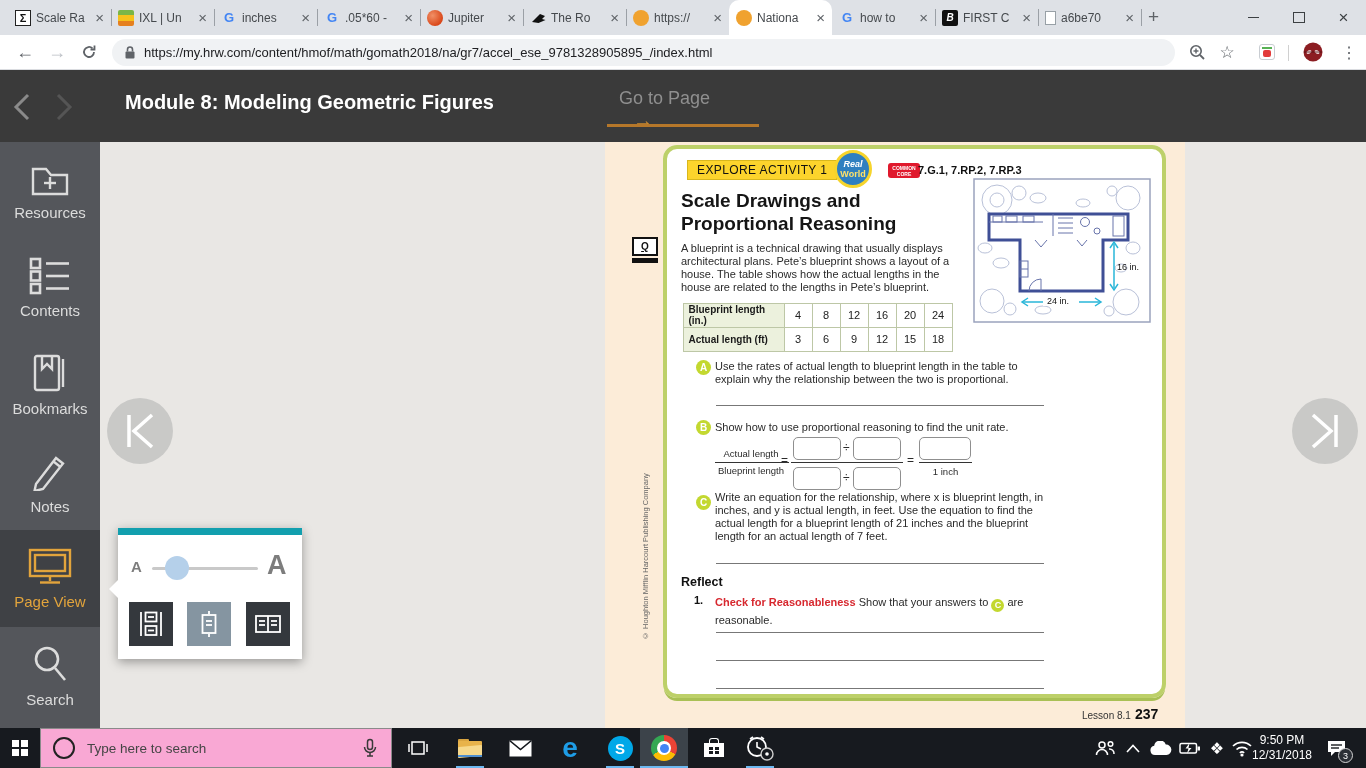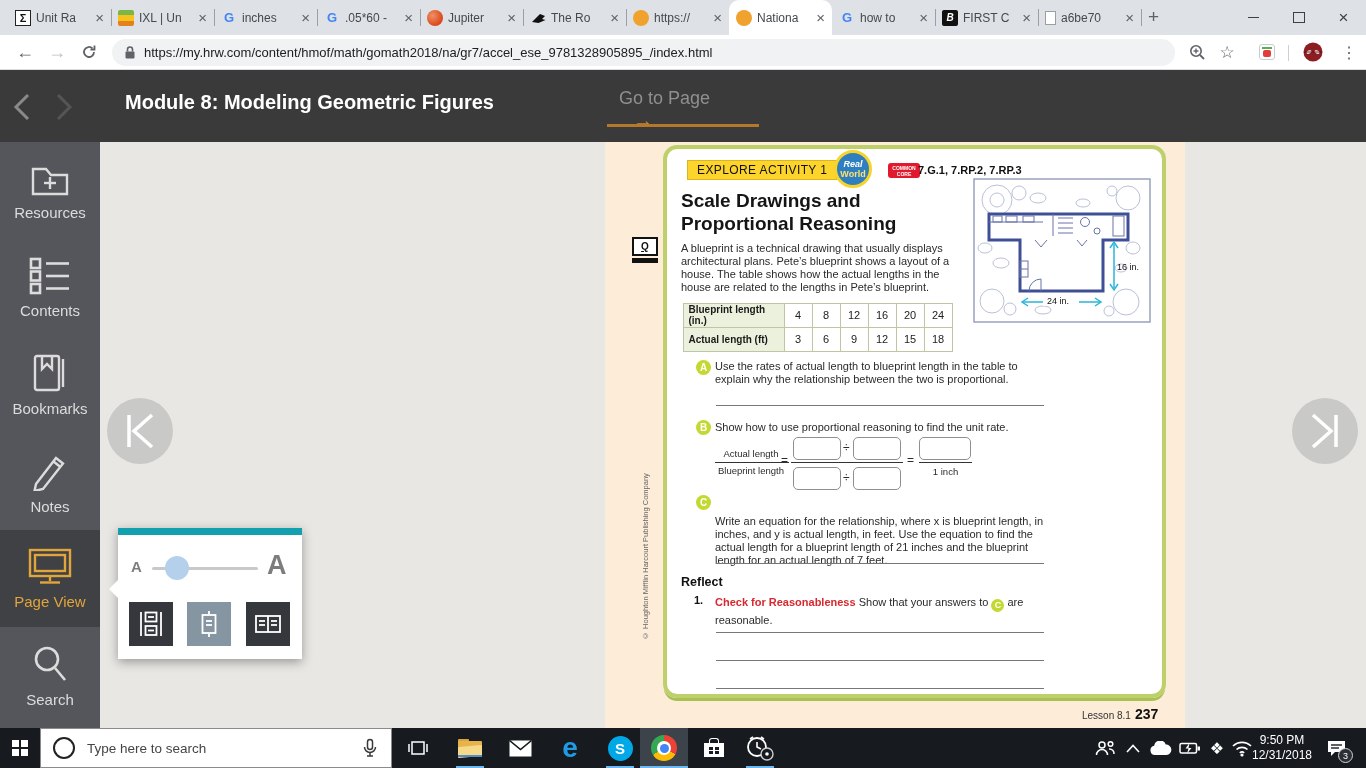--- a/index.html
+++ b/index.html
@@ -97,21 +97,21 @@
   #qicon{position:absolute;left:27px;top:95px;width:26px;cursor:pointer}
   #qbox{width:26px;height:19px;border:2px solid #111;background:#fff;box-sizing:border-box;display:flex;align-items:center;justify-content:center;font-size:10px;font-weight:bold;text-decoration:underline;color:#111}
   #qbar{width:26px;height:5px;background:#111;margin-top:2px}
   #copyr{position:absolute;left:36px;top:318px;height:180px;writing-mode:vertical-rl;transform:rotate(180deg);
          font-size:7.5px;color:#666}
   #lessonft{position:absolute;left:477px;top:564px;font-size:10px;color:#333}
   #pageno{font-size:14px;font-weight:bold;color:#111;margin-left:4px}
 
   
   #taskbar{position:absolute;left:0;top:728px;width:1366px;height:40px;background:#171a1f}
-  #tbsearch{position:absolute;left:40px;top:0;width:352px;height:40px;background:#ffffff;border:1px solid #8a8a8a;
+  #tbsearch{position:absolute;left:40px;top:0;width:352px;height:40px;background:#f9a8d4;border:1px solid #8a8a8a;
             box-sizing:border-box;display:flex;align-items:center}
   #cortana{width:18px;height:18px;border:2px solid #222;border-radius:50%;margin-left:12px}
   #tbsearchtext{font-size:13.5px;color:#454545;margin-left:12px;flex:1}
   .tbslot{position:absolute;top:0;height:40px;display:flex;align-items:center;justify-content:center;cursor:pointer}
   .ul{position:absolute;top:38px;height:2px;background:#6cb8f0}
   .trayicon{position:absolute;top:0;height:40px;display:flex;align-items:center;justify-content:center;cursor:pointer;color:#fff}
   #clock{position:absolute;left:1250px;top:0;width:64px;height:40px;color:#fff;font-size:12px;line-height:15px;
          display:flex;flex-direction:column;align-items:center;justify-content:center;cursor:pointer}
   .badge3{position:absolute;width:15px;height:15px;border-radius:50%;background:#2b2f36;border:1px solid #d4d4d4;
           color:#fff;font-size:9px;display:flex;align-items:center;justify-content:center;box-sizing:border-box}
@@ -122,21 +122,21 @@
          display:flex;align-items:center;justify-content:center}
   .edge-e{color:#1e9de6;font-size:28px;font-weight:bold;line-height:28px}
   .winctl{position:absolute;top:0;width:45px;height:35px;display:flex;align-items:center;justify-content:center;color:#3c4043;cursor:pointer}
 </style>
 </head>
 <body>
 
 <div id="tabbar">
   <div class="tab" style="left:8px">
     <span class="fi fi-sigma">Σ</span>
-    <span class="tt">Unit Ra</span>
+    <span class="tt">Scale Ra</span>
     <span class="tx">×</span>
   </div>
   <div class="tab" style="left:111px">
     <span class="fi fi-ixl"></span>
     <span class="tt">IXL | Un</span>
     <span class="tx">×</span>
   </div>
   <div class="tab" style="left:214px">
     <span class="fi fi-g">G</span>
     <span class="tt">inches</span>
@@ -458,21 +458,21 @@
   <div class="fbar" style="left:128px;top:317px;width:112px"></div>
   <div class="bx" style="left:130px;top:322px"></div>
   <div class="fsym" style="left:180px;top:326px">÷</div>
   <div class="bx" style="left:190px;top:322px"></div>
   <div class="fsym" style="left:244px;top:308px">=</div>
   <div class="bx" style="left:256px;top:292px;width:50px"></div>
   <div class="fbar" style="left:256px;top:317px;width:53px"></div>
   <div class="flbl" style="left:256px;top:321px;width:53px">1 inch</div>
 
   <div class="pc abs" style="left:33px;top:350px">C</div>
-  <div class="ptext" style="left:52px;top:370px;width:336px">Write an equation for the relationship, where x is blueprint length, in inches, and y is actual length, in feet. Use the equation to find the actual length for a blueprint length of 21 inches and the blueprint length for an actual length of 7 feet.</div>
+  <div class="ptext" style="left:52px;top:346px;width:336px">Write an equation for the relationship, where x is blueprint length, in inches, and y is actual length, in feet. Use the equation to find the actual length for a blueprint length of 21 inches and the blueprint length for an actual length of 7 feet.</div>
   <div class="al" style="left:53px;top:418px"></div>
 
   <div id="reflecth">Reflect</div>
   <div id="refnum">1.</div>
   <div id="reftext">
     <span class="redbold">Check for Reasonableness</span>
     <span>Show that your answers to</span>
     <span class="inlc">C</span>
     <span>are reasonable.</span>
   </div>

